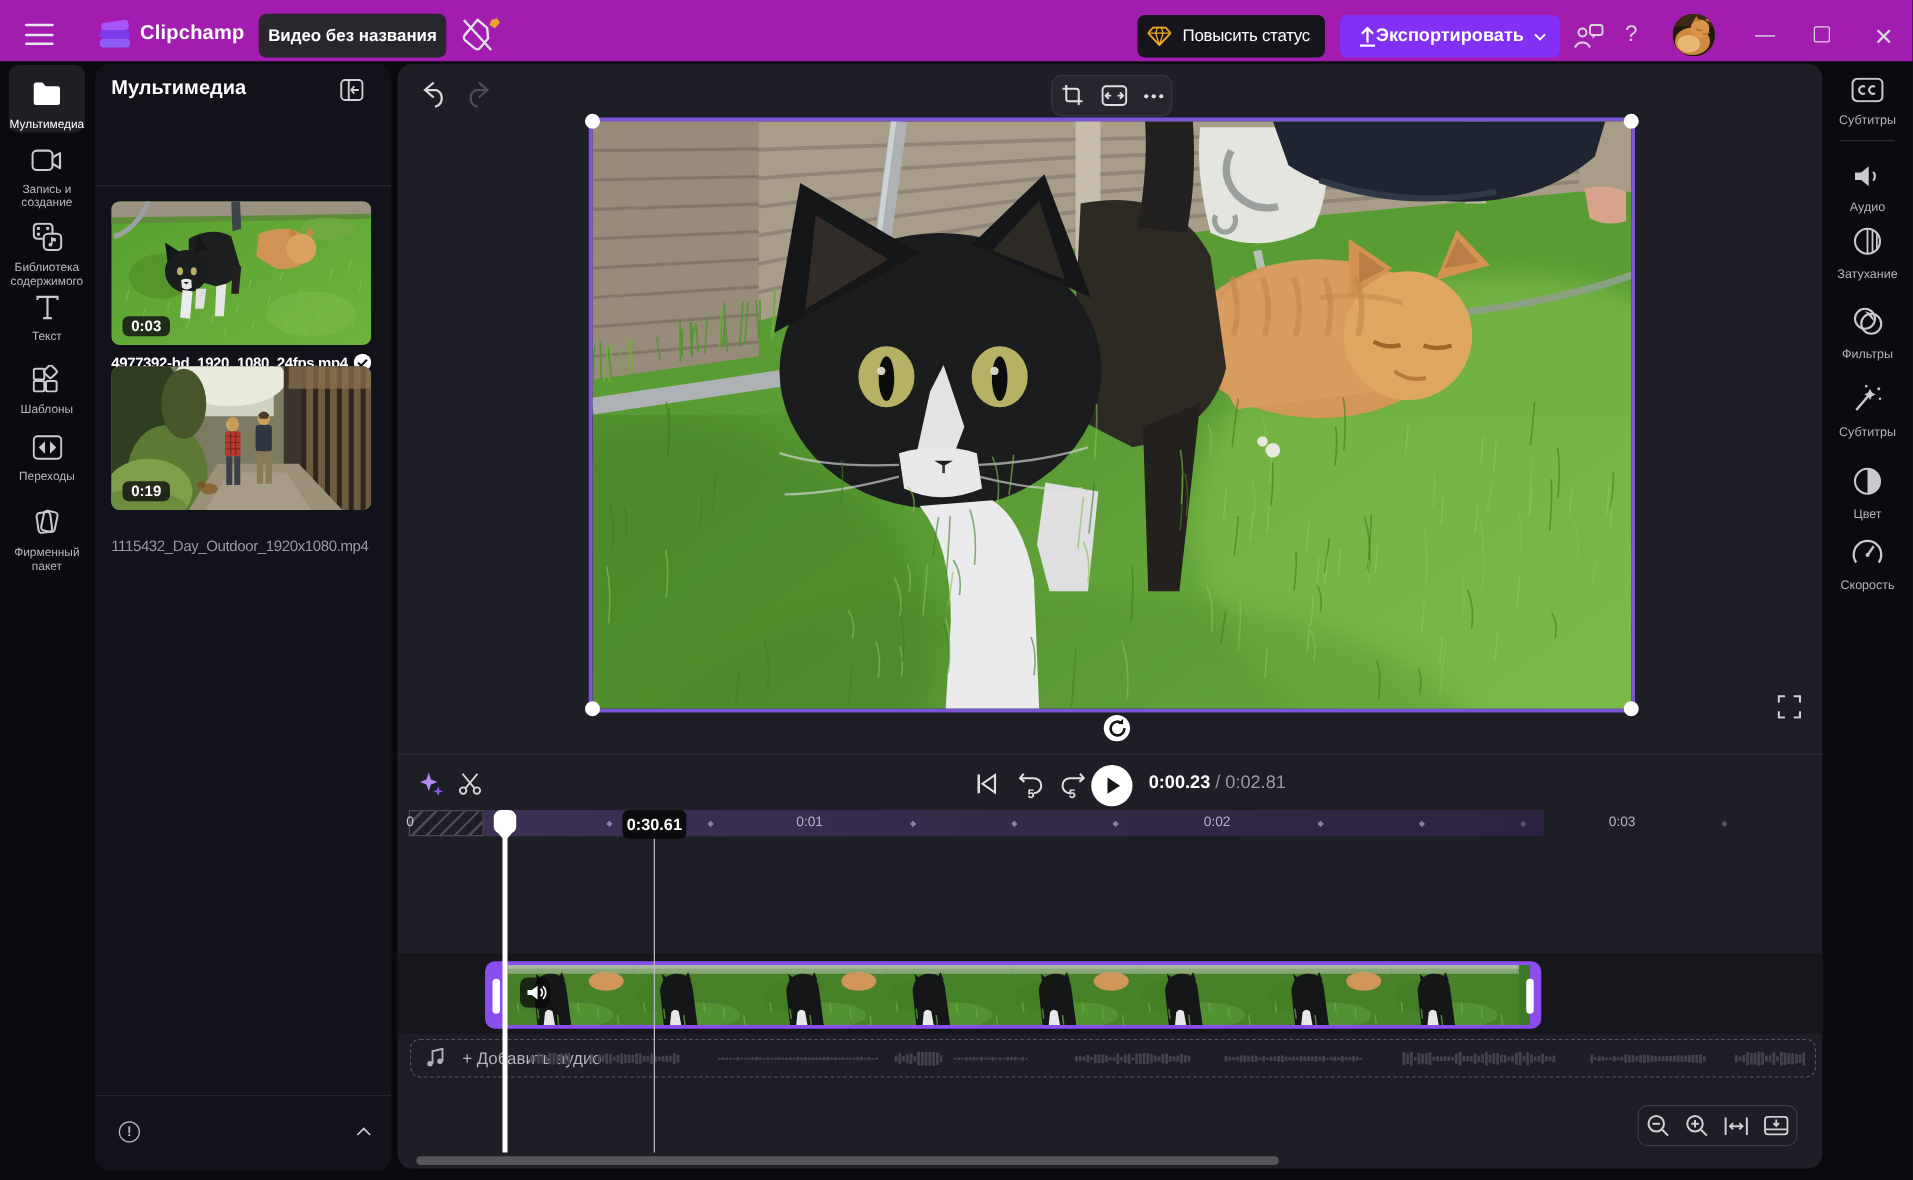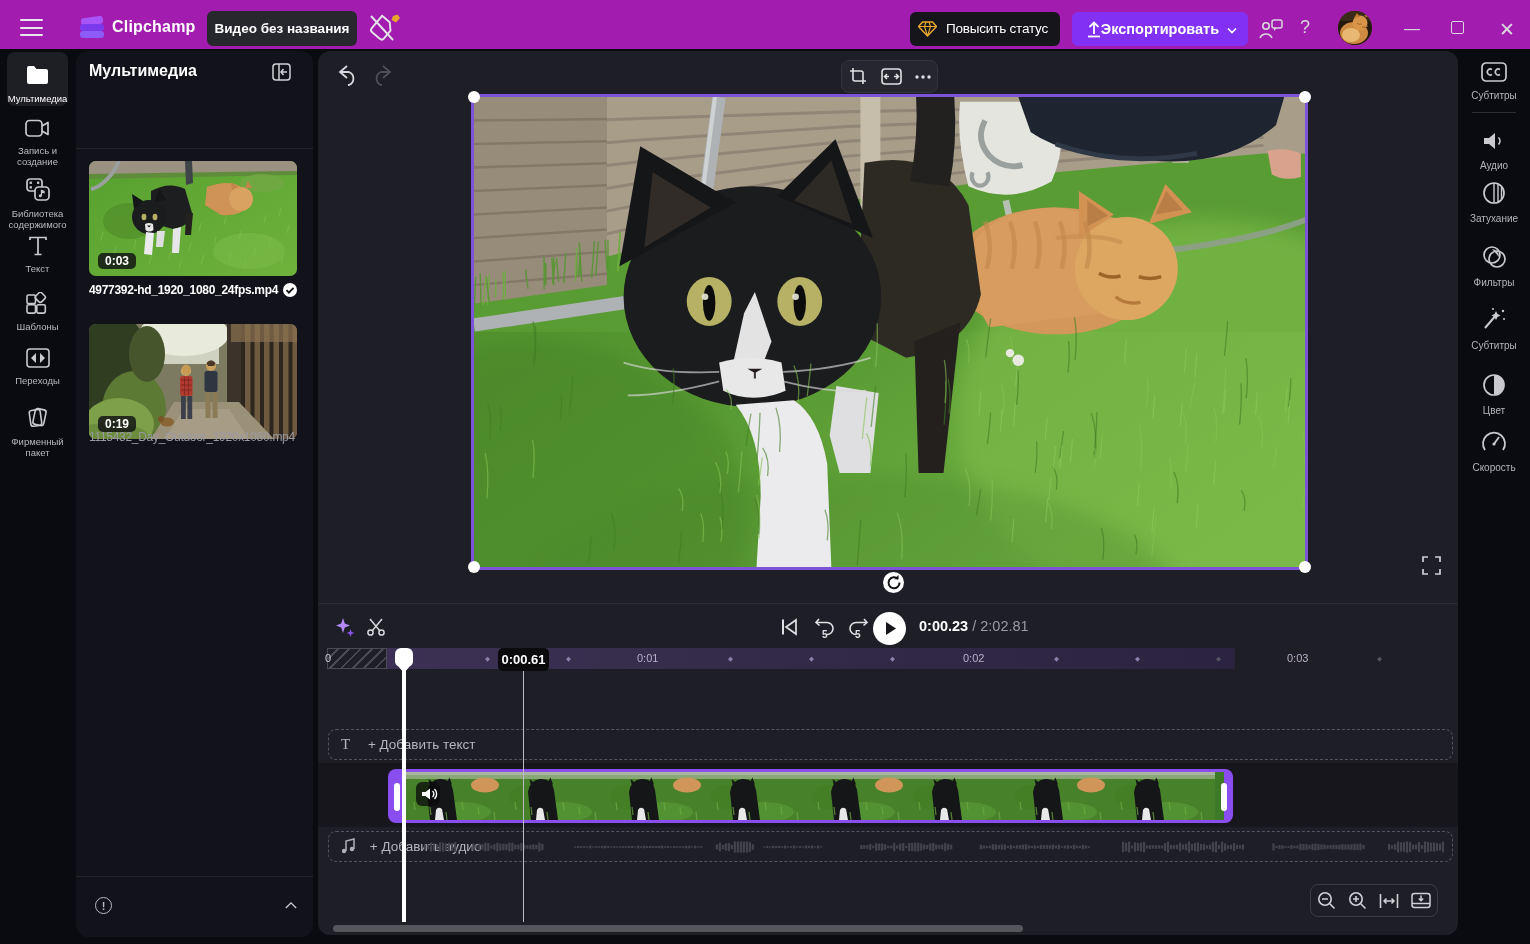--- a/index.html
+++ b/index.html
@@ -225,21 +225,21 @@
 <g stroke="#85c053" stroke-width="1" opacity="0.65">
 <path d="M12 80 l2-9 M25 95 l2-9 M45 88 l2-9 M18 108 l2-9 M60 103 l3-9 M80 98 l2-8 M100 90 l2-8 M112 103 l3-9 M125 84 l2-8 M140 99 l2-8 M150 78 l2-8 M165 94 l2-8 M180 85 l2-8 M192 103 l2-8 M198 72 l2-8 M135 64 l2-8 M110 70 l2-8 M90 108 l2-8 M155 108 l2-8 M175 62 l2-8 M190 55 l2-8"></path>
 </g>
       </svg>
     <div class="badge">0:03</div></div>
   <div class="fname" style="top:232px">4977392-hd_1920_1080_24fps.mp4</div>
   <svg class="abs" style="left:207px;top:232px" width="14" height="14" viewBox="0 0 14 14">
     <circle cx="7" cy="7" r="7" fill="#fff"></circle>
       <path d="M3.5 7.2 l2.4 2.4 4.6-4.8" stroke="#101014" stroke-width="1.8" fill="none"></path>
   </svg>
-  <div class="thumb" style="top:273px"><svg id="th2" width="208" height="115">
+  <div class="thumb" style="top:242px"><svg id="th2" width="208" height="115">
         <rect x="0" y="0" width="208" height="115" fill="#7d7a62"></rect>
         <rect x="55" y="0" width="75" height="40" fill="#cfd2c0"></rect>
         <ellipse cx="95" cy="10" rx="45" ry="22" fill="#e8ebdc"></ellipse>
         <ellipse cx="18" cy="40" rx="42" ry="55" fill="#2f3d20"></ellipse>
         <ellipse cx="45" cy="85" rx="32" ry="38" fill="#5d7a35"></ellipse>
         <ellipse cx="30" cy="100" rx="35" ry="26" fill="#7fa04a"></ellipse>
         <ellipse cx="58" cy="30" rx="18" ry="28" fill="#46552c"></ellipse>
         <rect x="142" y="0" width="66" height="115" fill="#6e5a40"></rect>
         <rect x="138" y="0" width="14" height="115" fill="#3c332a"></rect>
         <rect x="152" y="0" width="4" height="115" fill="#2c261e"></rect>
@@ -547,45 +547,41 @@
     <svg class="abs" style="left:529px;top:11px" width="22" height="24" viewBox="0 0 22 24">
       <path d="M17 3 l3 3.5 -3.5 3" fill="none" stroke="#e0e0e4" stroke-width="1.6"></path>
       <path d="M19.5 6.5 H9 a6 6 0 0 0 0 12 v0" fill="none" stroke="#e0e0e4" stroke-width="1.6"></path>
       <text x="8" y="22" fill="#e0e0e4" font-size="10" font-weight="bold" font-family="Liberation Sans">5</text>
     </svg>
     <div class="abs" style="left:555px;top:7px;width:33px;height:33px;border-radius:50%;background:#fff">
       <svg width="33" height="33" viewBox="0 0 33 33">
           <path d="M13 10 l10 6.5 -10 6.5z" fill="#15151a"></path>
         </svg>
     </div>
-    <div class="abs" style="left:601px;top:13px;font-size:14.5px;font-weight:700;color:#fff">0:00.23 <span style="color:#9a9aa2;font-weight:400">/ 2:02.81</span></div>
+    <div class="abs" style="left:601px;top:13px;font-size:14.5px;font-weight:700;color:#fff">0:00.23 <span style="color:#9a9aa2;font-weight:400">/ 0:02.81</span></div>
   </div>
 
   <div id="ruler" class="abs">
     <div id="hatch"></div>
     <div id="rulerbar"></div>
     <div class="rlabel" style="left:7px;color:#c8c8d0">0</div>
     <div class="rlabel" style="left:319px">0:01</div>
     <div class="rlabel" style="left:645px">0:02</div>
     <div class="rlabel" style="left:969px">0:03</div>
     <div class="rtick" style="left:167px">◆</div>
     <div class="rtick" style="left:248px">◆</div>
     <div class="rtick" style="left:410px">◆</div>
     <div class="rtick" style="left:491px">◆</div>
     <div class="rtick" style="left:572px">◆</div>
     <div class="rtick" style="left:736px">◆</div>
     <div class="rtick" style="left:817px">◆</div>
     <div class="rtick" style="left:898px;color:#55555f">◆</div>
     <div class="rtick" style="left:1059px;color:#55555f">◆</div>
   </div>
 
-  <div class="trackdash abs" style="top:678px;line-height:29px">
-    <span style="margin-left:12px;font-size:15px;font-family:'Liberation Serif',serif">T</span>
-    <span style="margin-left:14px">+ Добавить текст</span>
-  </div>
   <div id="vrow" class="abs">
     <div id="clip">
       <div id="clipframes"><svg id="strip" width="809" height="49">
             <rect x="0" y="0" width="818" height="48" fill="#47812a"></rect>
             <g transform="translate(0,0)">
               <rect x="0" y="0" width="101" height="7" fill="#8aa877"></rect>
               <rect x="0" y="0" width="101" height="3" fill="#a8b5a0"></rect>
               <ellipse cx="55" cy="40" rx="30" ry="10" fill="#549434" opacity="0.9"></ellipse>
               <ellipse cx="20" cy="25" rx="18" ry="12" fill="#447d24" opacity="0.8"></ellipse>
               <ellipse cx="79" cy="13" rx="14" ry="7.5" fill="#d09558"></ellipse>
@@ -1034,21 +1030,21 @@
         <path d="M1 11.5 h18" stroke="#d0d0d6" stroke-width="1.5"></path>
         <path d="M10 3.5 v5 M7.8 6.5 L10 8.7 12.2 6.5" stroke="#d0d0d6" stroke-width="1.5" fill="none"></path>
       </svg>
   </div>
   <div id="hscroll" class="abs"></div>
   <div id="hoverline" class="abs"></div>
   <div id="playhead-stem" class="abs"></div>
   <svg class="abs" style="left:76px;top:596px" width="20" height="27" viewBox="0 0 20 27">
     <path d="M1 7 a6 6 0 0 1 6-6 h6 a6 6 0 0 1 6 6 v7 a6 6 0 0 1-3.4 5.4 L10 26 4.4 19.4 A6 6 0 0 1 1 14z" fill="#fff"></path>
   </svg>
-  <div id="hoverbub" class="abs">0:00.61</div>
+  <div id="hoverbub" class="abs">0:30.61</div>
 </div>
 
 <div class="ritem abs" style="top:62px">
   <svg width="26" height="20" viewBox="0 0 26 20">
       <rect x="1" y="1" width="24" height="18" rx="4" fill="none" stroke="#c9c9cf" stroke-width="1.7"></rect>
       <path d="M11 7.5 a3 3 0 1 0 0 5 M19 7.5 a3 3 0 1 0 0 5" fill="none" stroke="#c9c9cf" stroke-width="1.6"></path>
     </svg>
   <div class="lbl">Субтитры</div>
 </div>
 <div class="abs" style="left:1472px;top:112px;width:44px;height:1px;background:#2e2e36"></div>

